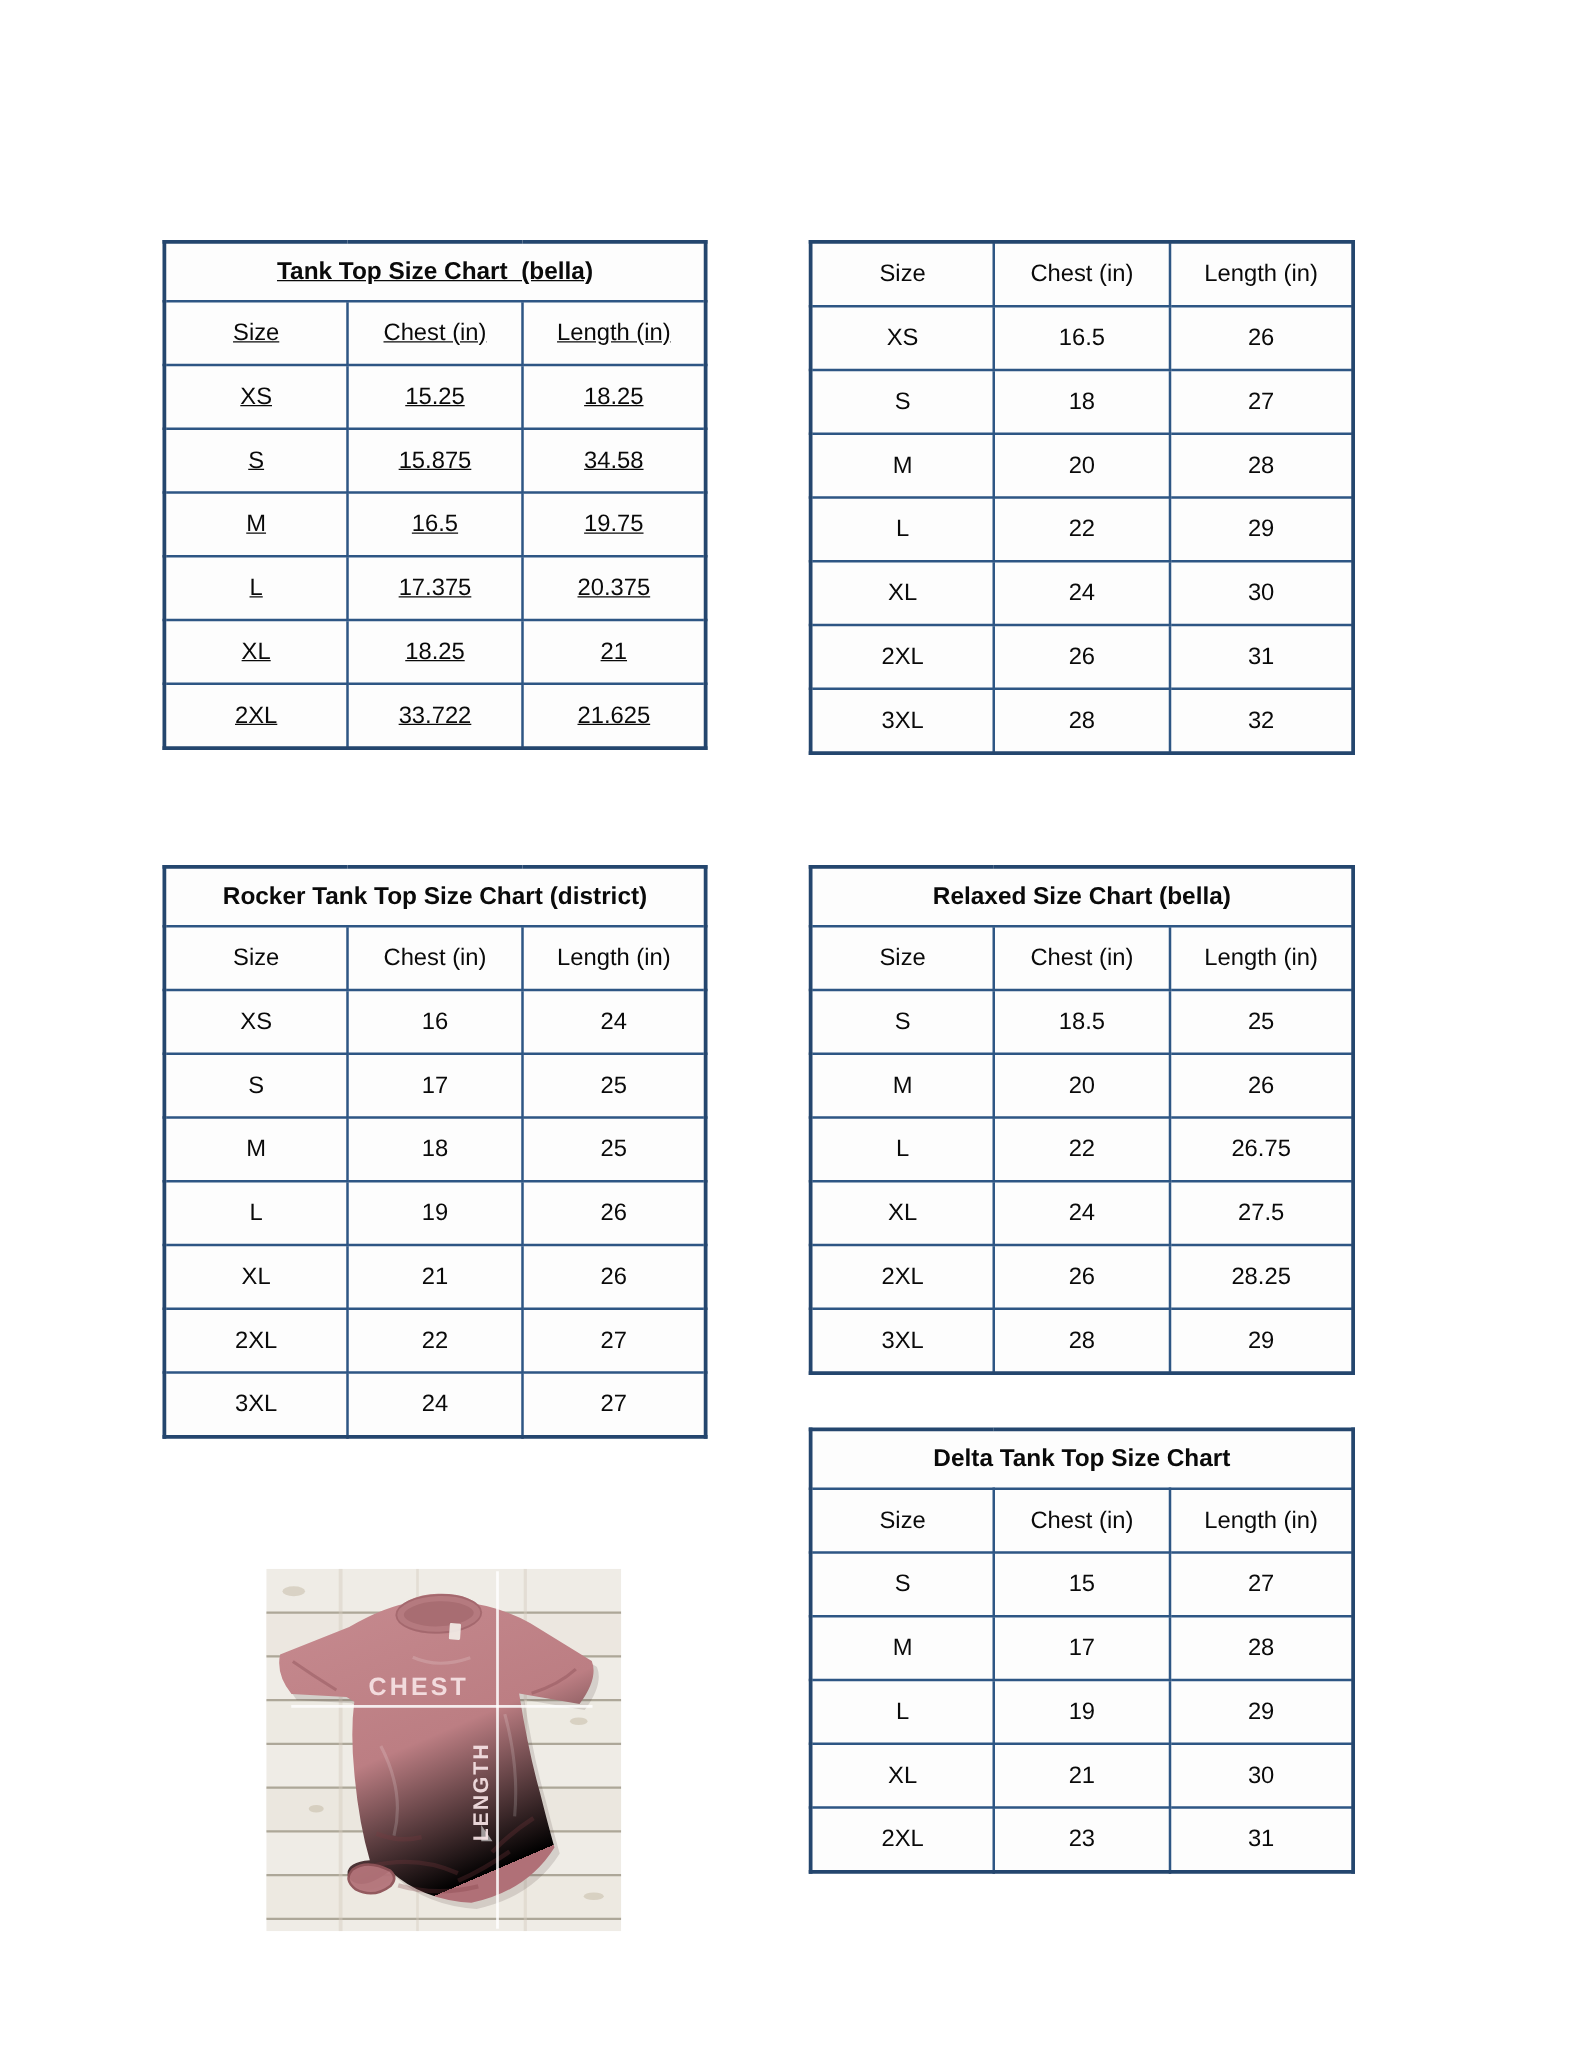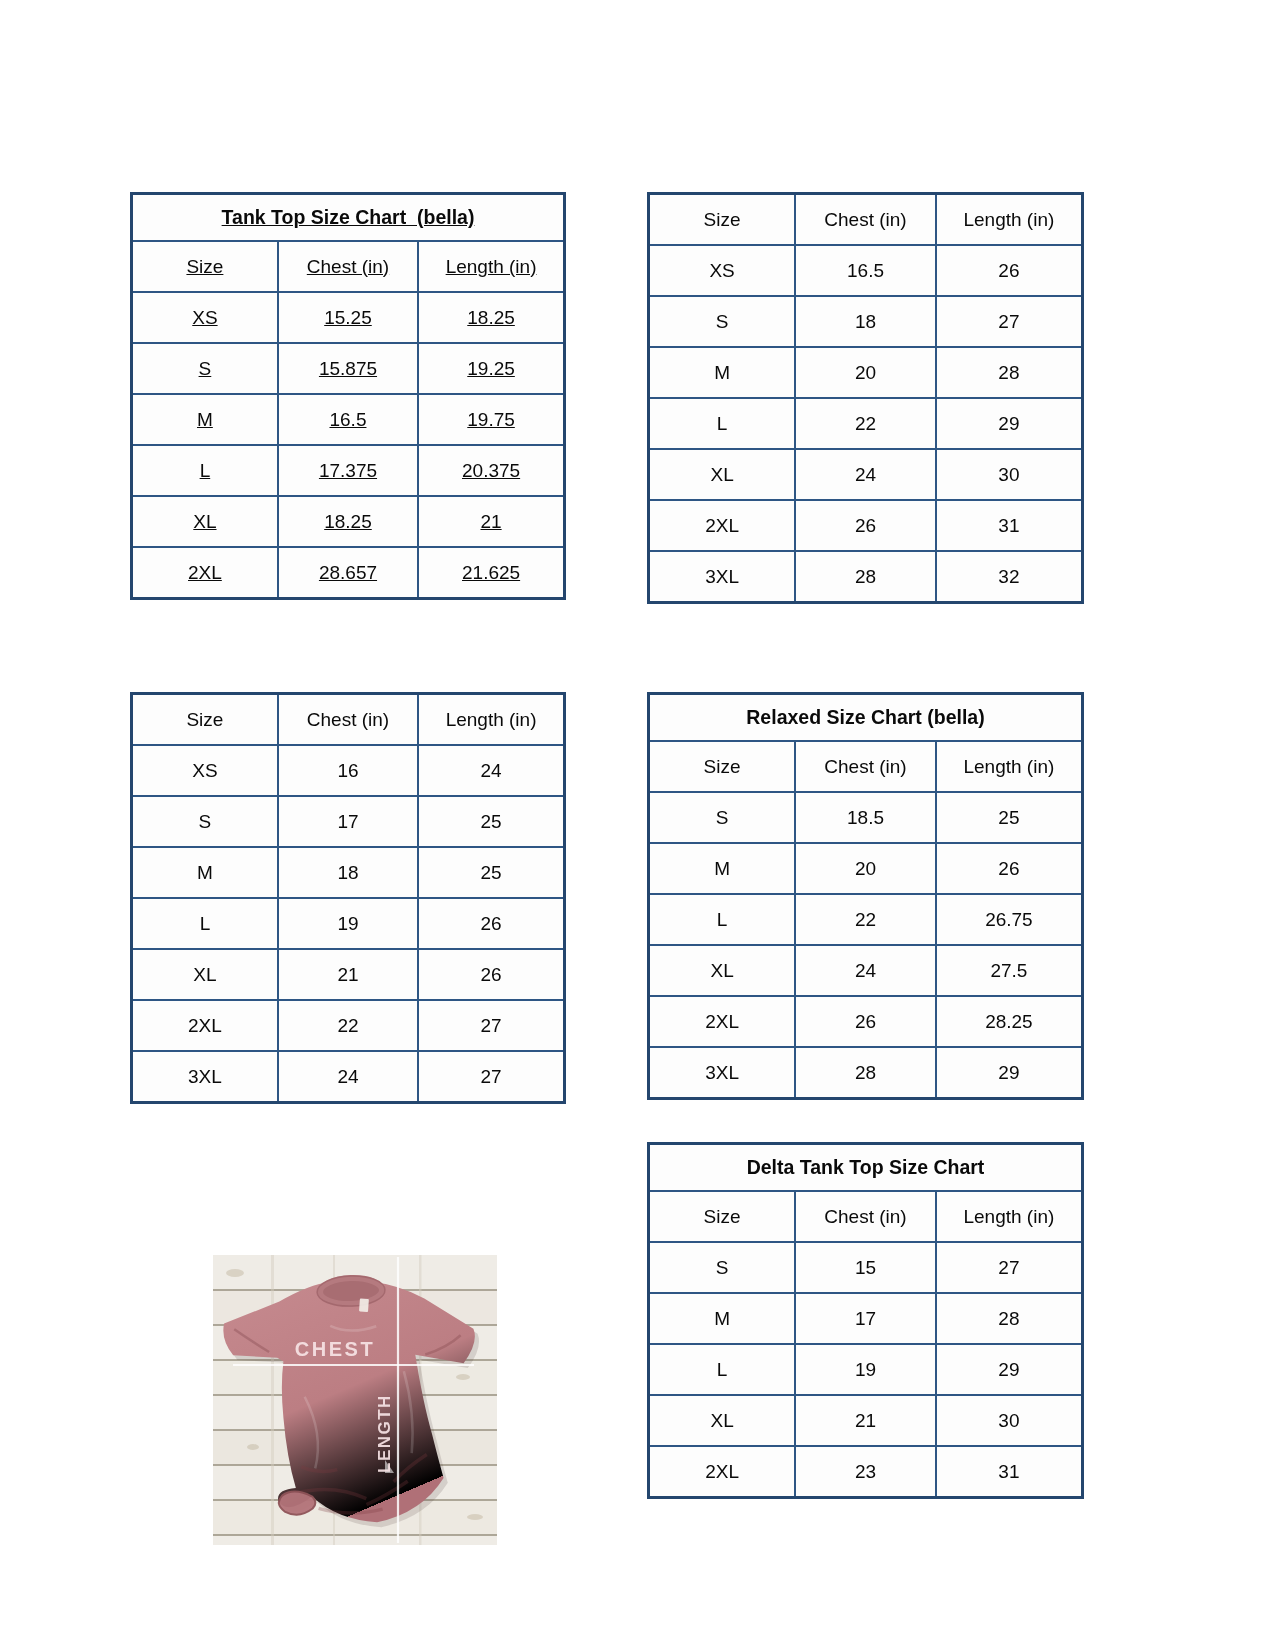--- a/index.html
+++ b/index.html
@@ -52,40 +52,40 @@
     </thead>
     <tbody>
       <tr>
         <td>XS</td>
         <td>15.25</td>
         <td>18.25</td>
       </tr>
       <tr>
         <td>S</td>
         <td>15.875</td>
-        <td>19.25</td>
+        <td>34.58</td>
       </tr>
       <tr>
         <td>M</td>
         <td>16.5</td>
         <td>19.75</td>
       </tr>
       <tr>
         <td>L</td>
         <td>17.375</td>
         <td>20.375</td>
       </tr>
       <tr>
         <td>XL</td>
         <td>18.25</td>
         <td>21</td>
       </tr>
       <tr>
         <td>2XL</td>
-        <td>28.657</td>
+        <td>33.722</td>
         <td>21.625</td>
       </tr>
     </tbody>
   </table>
 
 <table id="table-v-neck" class="size-table">
     <colgroup>
       <col class="c1">
       <col class="c2">
       <col class="c3">
@@ -136,20 +136,23 @@
     </tbody>
   </table>
 
 <table id="table-rocker-tank" class="size-table">
     <colgroup>
       <col class="c1">
       <col class="c2">
       <col class="c3">
     </colgroup>
     <thead>
+      <tr>
+        <th class="title" colspan="3">Rocker Tank Top Size Chart (district)</th>
+      </tr>
       <tr>
         <th class="hdr">Size</th>
         <th class="hdr">Chest (in)</th>
         <th class="hdr">Length (in)</th>
       </tr>
     </thead>
     <tbody>
       <tr>
         <td>XS</td>
         <td>16</td>

